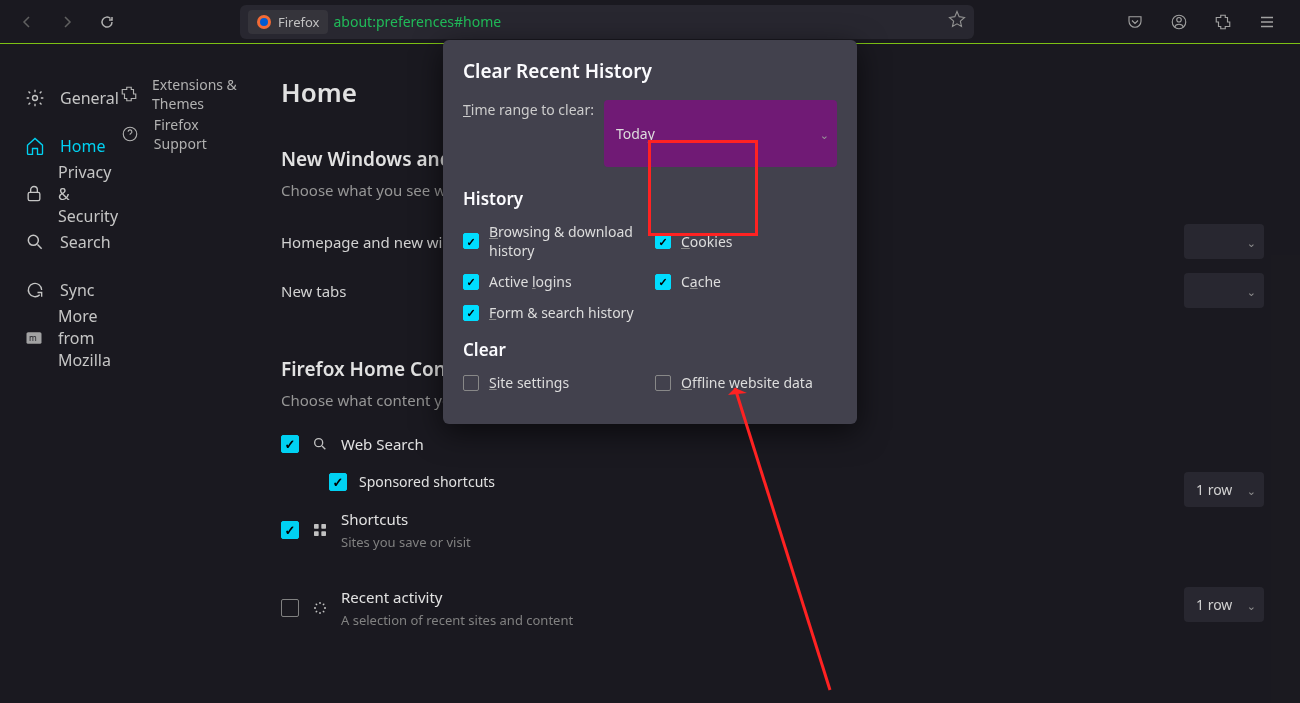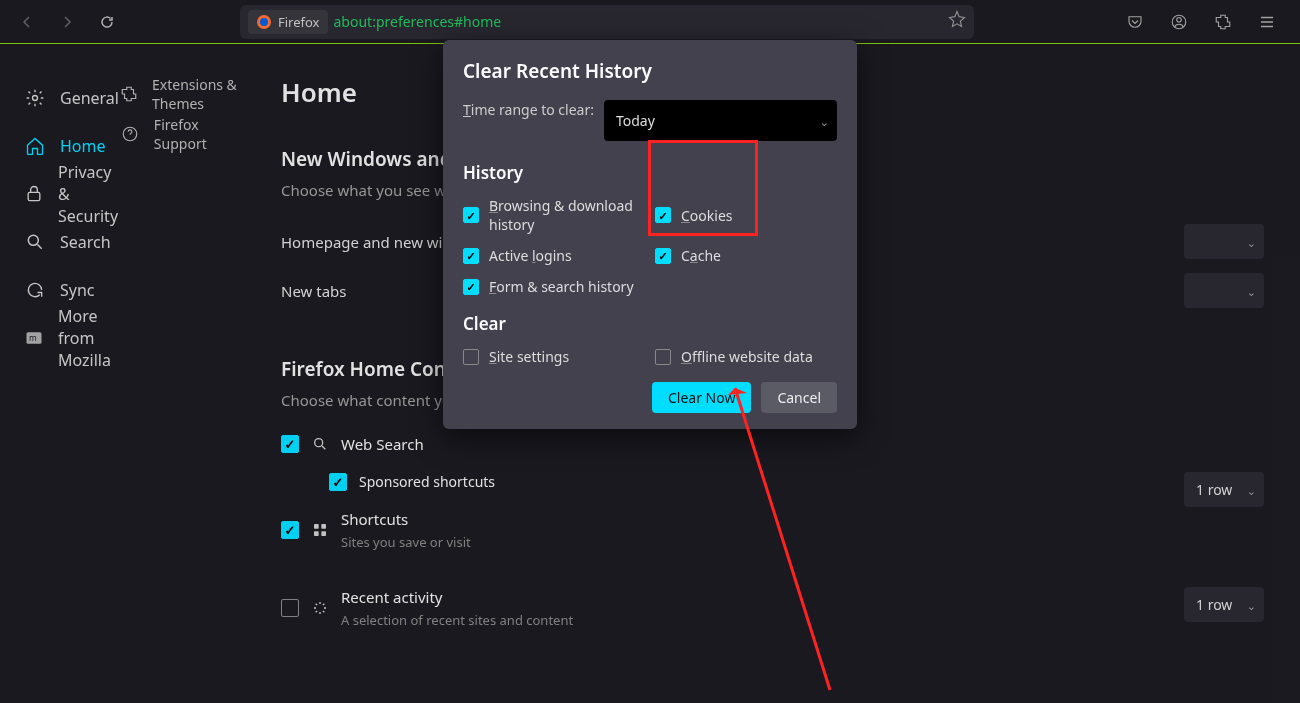--- a/index.html
+++ b/index.html
@@ -47,21 +47,21 @@
 .rowicon { width:18px; height:18px; color:#ccc; display:flex; align-items:center; justify-content:center; }
 
 .row-with-dd { display:flex; justify-content:space-between; align-items:flex-start; }
 
 
 .dialog-backdrop { position:absolute; inset:0; background:rgba(0,0,0,0.05); }
 .dialog { position:absolute; top:40px; left:50%; transform:translateX(-50%); width:414px; background:#42414d; border-radius:6px; padding:18px 20px 16px 20px; box-shadow:0 8px 30px rgba(0,0,0,0.6); }
 .dialog h2 { font-size:19px; font-weight:650; margin-bottom:16px; }
 .timerow { display:flex; align-items:flex-start; gap:10px; margin-bottom:20px; }
 .timerow label { font-size:14px; color:#ccc; }
-.timesel { flex:1; background:#000000; border:none; color:#ddd; font-size:14px; padding:11px 12px; border-radius:4px; position:relative; text-align:left; }
+.timesel { flex:1; background:#701a75; border:none; color:#ddd; font-size:14px; padding:24px 12px; border-radius:4px; position:relative; text-align:left; }
 .dlabel { font-size:17px; font-weight:600; margin-bottom:12px; }
 .opt-grid { display:grid; grid-template-columns:1fr 1fr; row-gap:12px; column-gap:10px; margin-bottom:16px; }
 .opt { display:flex; align-items:center; gap:10px; font-size:14px; color:#ddd; cursor:pointer; }
 .opt .ul { text-decoration:underline; text-decoration-color:#888; }
 .dcbox { width:16px; height:16px; border:1px solid #888; border-radius:2px; display:inline-flex; align-items:center; justify-content:center; flex-shrink:0; }
 .dcbox.checked { background:#00ddff; border-color:#00ddff; }
 .dcbox.checked::after { content:"✓"; font-size:11px; font-weight:bold; color:#000; }
 .highlight-box { position:absolute; top:140px; left:648px; width:110px; height:96px; border:3px solid #f22; pointer-events:none; }
 .dialog-buttons { display:flex; justify-content:flex-end; gap:10px; margin-top:14px; }
 .btn { padding:6px 16px; border-radius:4px; font-size:14px; border:none; cursor:pointer; }
@@ -319,23 +319,19 @@
     <div class="opt">
         <span class="dcbox"></span>
         <span><span class="ul">S</span>ite settings</span>
       </div>
     <div class="opt">
         <span class="dcbox"></span>
         <span><span class="ul">O</span>ffline website data</span>
       </div>
   </div>
 
-  <div class="dialog-buttons">
-    <button class="btn btn-primary">Clear Now</button>
-    <button class="btn btn-secondary">Cancel</button>
-  </div>
 </div>
 
 <div class="highlight-box"></div>
 <svg class="arrow-svg" viewBox="0 0 120 330">
   <line x1="10" y1="18" x2="105" y2="320"></line>
   <polygon points="10,18 3,25 22,23"></polygon>
 </svg>
 
 </body></html>

